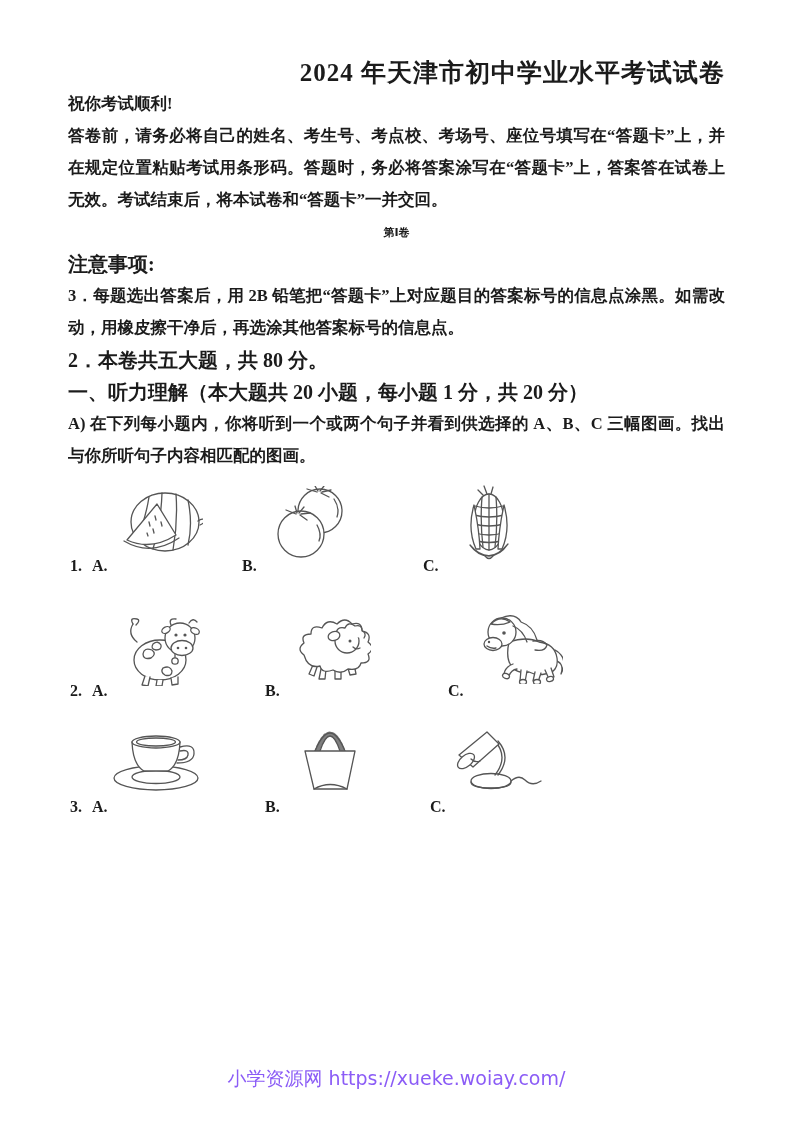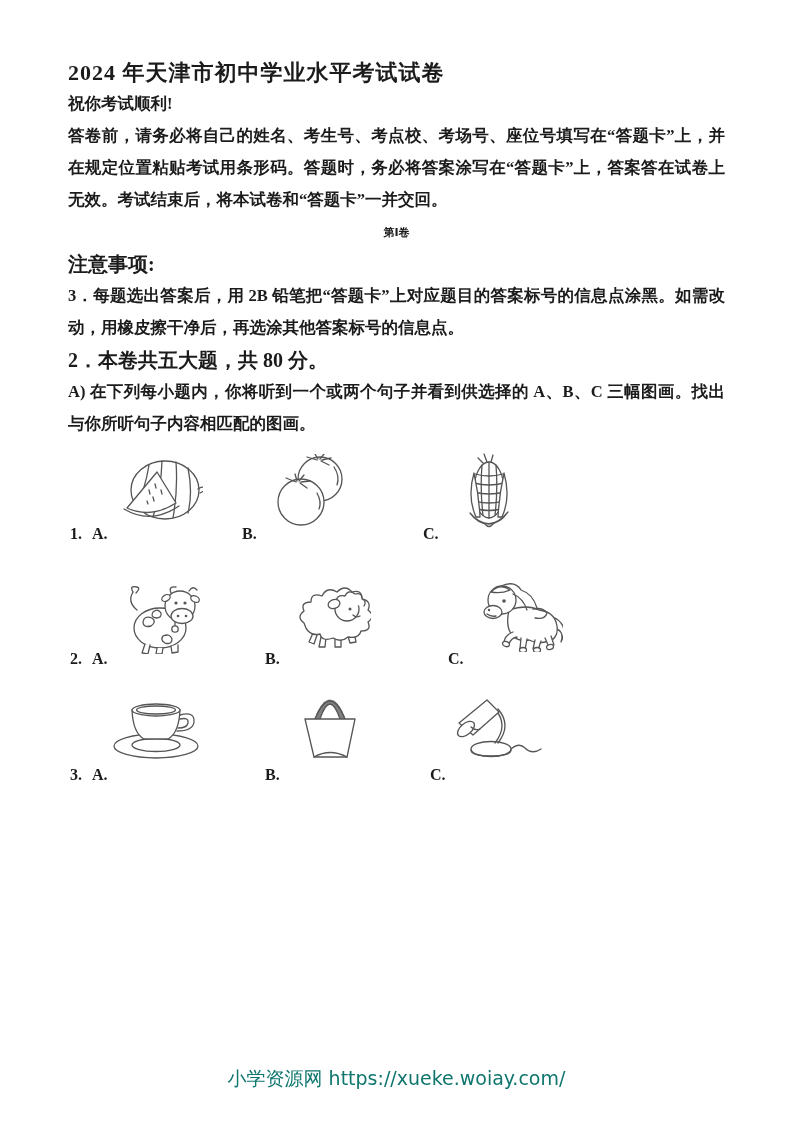--- a/index.html
+++ b/index.html
@@ -9,22 +9,22 @@
     margin:0 auto;
     background:#ffffff;
     overflow:hidden;
     font-family:"Liberation Serif","DejaVu Sans",serif;
     font-weight:700;
     color:#1b1b1b;
   }
   .content { padding:0 68px; }
   .title {
     margin:58px 0 0 0;
-    font-size:22px; line-height:30px;
-    text-align:left; letter-spacing:1px;
+    font-size:25px; line-height:30px;
+    text-align:right; letter-spacing:1px;
   }
   .subject {
     margin:18px 0 0 0;
     font-size:22px; line-height:30px;
     text-align:center; letter-spacing:9px;
   }
   .body-p {
     margin:0; font-size:16.5px; line-height:32px;
     text-align:justify; overflow:hidden;
   }
@@ -43,40 +43,41 @@
     stroke-linecap:round; stroke-linejoin:round;
   }
   .art .f { fill:#ffffff; }
   .art .dot { fill:#555; stroke:none; }
   .labels { position:relative; height:22px; font-size:16px; }
   .lab { position:absolute; top:0; line-height:22px; }
   .footer {
     position:absolute; top:1066px; left:0; width:100%;
     text-align:center;
     font-family:"DejaVu Sans","Liberation Sans",sans-serif;
-    font-weight:400; font-size:19px; color:#0f766e;
+    font-weight:400; font-size:19px; color:#8b5cf6;
   }
 </style>
 </head>
 <body>
 
 <div class="page">
   <div class="content">
 
     <h1 class="title">2024 年天津市初中学业水平考试试卷</h1>
 
     <p class="body-p p3">祝你考试顺利!</p>
     <p class="body-p p2">答卷前，请务必将自己的姓名、考生号、考点校、考场号、座位号填写在“答题卡”上，并在规定位置粘贴考试用条形码。答题时，务必将答案涂写在“答题卡”上，答案答在试卷上无效。考试结束后，将本试卷和“答题卡”一并交回。</p>
 
     <p class="center-line">第Ⅰ卷</p>
 
     <p class="h-line">注意事项:</p>
     <p class="body-p two-line">3．每题选出答案后，用 2B 铅笔把“答题卡”上对应题目的答案标号的信息点涂黑。如需改动，用橡皮擦干净后，再选涂其他答案标号的信息点。</p>
     <p class="h-line">2．本卷共五大题，共 80 分。</p>
 
+    <p class="h-line">一、听力理解（本大题共 20 小题，每小题 1 分，共 20 分）</p>
     <p class="body-p two-line">A) 在下列每小题内，你将听到一个或两个句子并看到供选择的 A、B、C 三幅图画。找出与你所听句子内容相匹配的图画。</p>
 
     <div class="q-block" style="margin-top:11px">
       <div class="strip" style="height:78px">
         <span class="art" style="left:93px;top:6px">
           <svg width="84" height="66" viewBox="0 0 84 66">
             <ellipse cx="46" cy="33" rx="34" ry="29" class="f"></ellipse>
             <path d="M30,8 Q26,33 17,50"></path>
               <path d="M43,4 Q42,33 34,60"></path>
             <path d="M57,5 Q59,33 54,61"></path>

